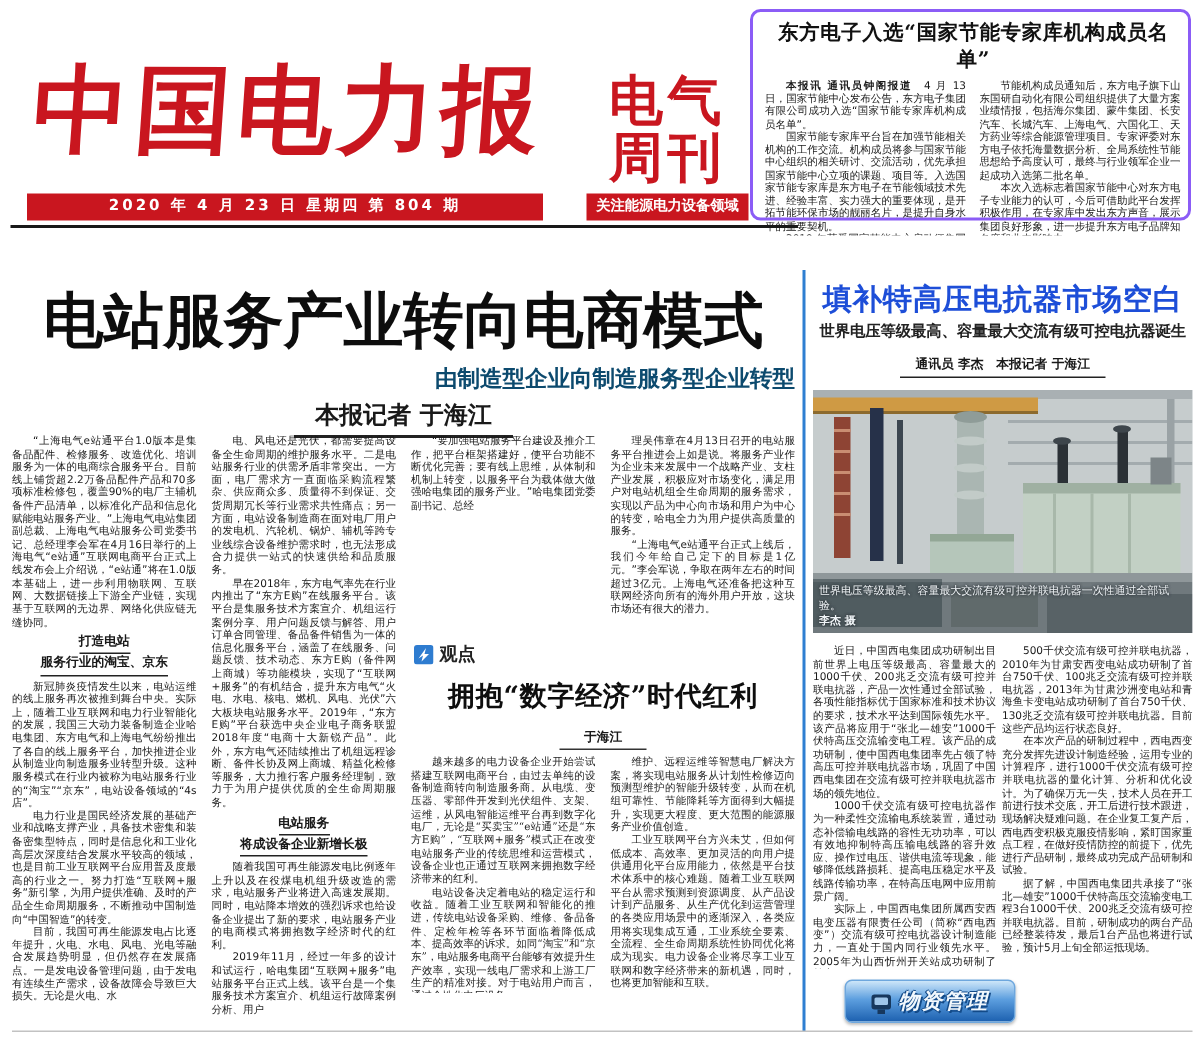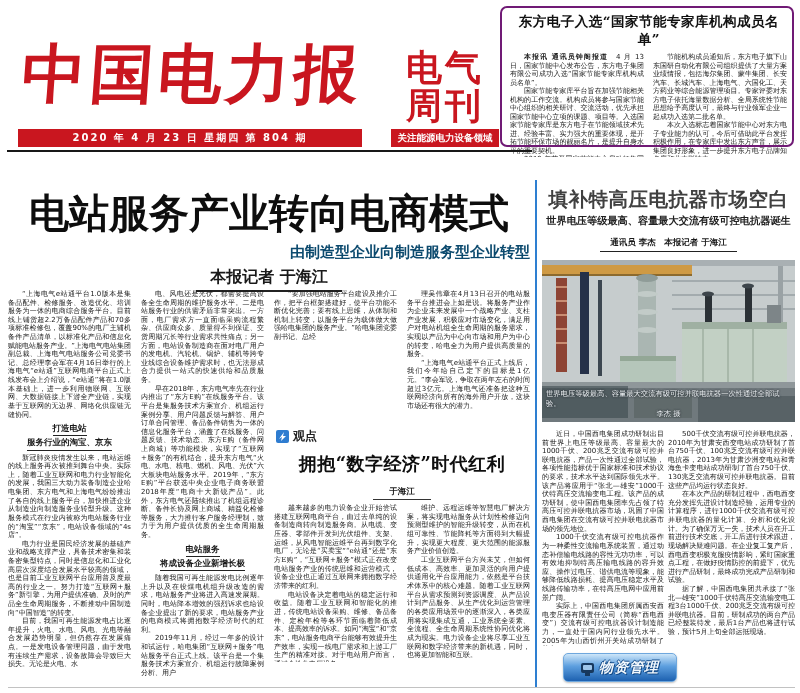--- a/index.html
+++ b/index.html
@@ -12,21 +12,21 @@
       letter-spacing:4px;transform:skewX(-4deg);white-space:nowrap;}
   .datebar{left:18px;top:129px;width:344px;height:18px;background:#c9161f;color:#fff;
       font-size:10px;font-weight:bold;text-align:center;line-height:18px;letter-spacing:2px;}
   .weekly{left:406px;top:48px;width:90px;color:#c9161f;font-family:"DejaVu Serif",serif;
       font-weight:900;font-size:36px;line-height:38px;letter-spacing:3px;}
   .slogan{left:391px;top:129px;width:108px;height:18px;background:#c9161f;color:#fff;
       font-size:9.5px;font-weight:bold;text-align:center;line-height:18px;}
   .hline-black{left:7px;top:150px;width:525px;height:2px;background:#181818;}
   .hline-bottom{left:8px;top:687px;width:787px;height:1px;background:#c2c2c2;}
   
-  .newsbox{left:500px;top:6px;width:294px;height:141px;border:2px solid #701a75;border-radius:7px;
+  .newsbox{left:500px;top:6px;width:294px;height:141px;border:2px solid #8b5cf6;border-radius:7px;
       background:#fff;box-sizing:border-box;padding:5px 4px 4px 8px;}
   .newsbox h1{margin:0 0 4px 0;font-family:"DejaVu Serif",serif;font-size:13.5px;font-weight:900;
       text-align:center;color:#111;letter-spacing:0.5px;}
   .newsbox .cols{display:flex;gap:9px;}
   .newsbox .bcol{width:134px;font-size:7px;line-height:1.22;text-align:justify;overflow:hidden;height:104px;}
   .t{margin:0;text-indent:2em;text-align:justify;}
   .lead{font-weight:bold;}
   
   .lheadline{left:8px;top:186px;width:522px;text-align:center;font-size:40px;font-weight:900;
       color:#0d0d0d;letter-spacing:0px;font-family:"DejaVu Sans",sans-serif;white-space:nowrap;}
@@ -47,29 +47,29 @@
   .op-head{font-family:"DejaVu Serif",serif;font-weight:900;font-size:18px;text-align:center;
       margin:7px 0 3px 0;color:#0e0e0e;letter-spacing:0.5px;}
   .op-author{text-align:center;margin-bottom:4px;}
   .op-author span{display:inline-block;border-bottom:1.5px solid #333;padding:0 16px 1px;font-size:8.5px;font-weight:bold;}
   .op-cols{display:flex;gap:10px;}
   .op-col{width:123px;height:158px;overflow:hidden;font-size:7px;line-height:1.24;
       font-family:"DejaVu Serif",serif;color:#242424;}
   
   .blue-rule{left:535px;top:180px;width:2px;height:508px;background:#2e7fd1;}
   .rheadline{left:542px;top:186px;width:253px;text-align:center;font-family:"DejaVu Serif",serif;
-      font-weight:900;font-size:19.5px;color:#404040;white-space:nowrap;letter-spacing:0.5px;}
+      font-weight:900;font-size:19.5px;color:#1d4ed8;white-space:nowrap;letter-spacing:0.5px;}
   .rsubtitle{left:542px;top:214px;width:253px;text-align:center;font-size:10.2px;font-weight:bold;color:#222;white-space:nowrap;}
   .rbyline-wrap{left:542px;top:230px;width:253px;text-align:center;}
   .rbyline{display:inline-block;border-bottom:1.5px solid #222;padding:0 10px 2px;font-size:8.5px;font-weight:bold;}
   .photo{left:542px;top:260px;width:253px;height:162px;overflow:hidden;background:#c8cdcf;}
   .photo svg{display:block;}
   .caption{position:absolute;left:4px;right:4px;bottom:3px;font-size:7.3px;line-height:1.35;
       color:#f0f4f7;text-shadow:0 0 2px #2c3338,0 0 2px #2c3338;}
-  .caption .credit{display:block;text-align:center;}
+  .caption .credit{display:block;text-align:left;font-weight:bold;}
   .rc1{left:542px;top:430px;width:122px;height:216px;}
   .rc2{left:668px;top:430px;width:127px;height:256px;}
   
   .banner{left:563px;top:653px;width:112px;height:27px;border-radius:5px;border:1px solid #6ea7dd;
       background:linear-gradient(180deg,#cde6f9 0%,#5d9fdf 45%,#1d61b0 100%);
       display:flex;align-items:center;justify-content:center;gap:5px;box-shadow:0 1px 2px rgba(0,0,0,0.25);}
   .banner-text{font-weight:900;font-style:italic;font-size:14px;color:#f2f8fd;letter-spacing:1px;
       text-shadow:1px 1px 0 #134a88,-1px 0 0 #134a88,0 -1px 0 #134a88;}
   .monitor{width:13px;height:10px;background:#17385e;border-radius:2px;position:relative;}
   .monitor::after{content:"";position:absolute;left:2px;top:2px;width:9px;height:5px;background:#9fc6ea;border-radius:1px;}

